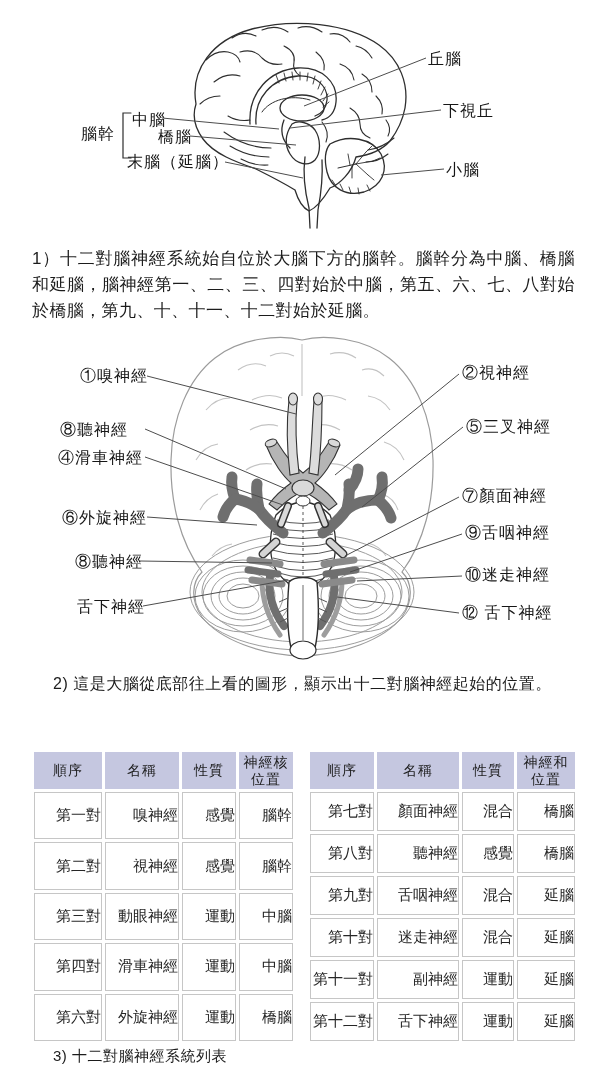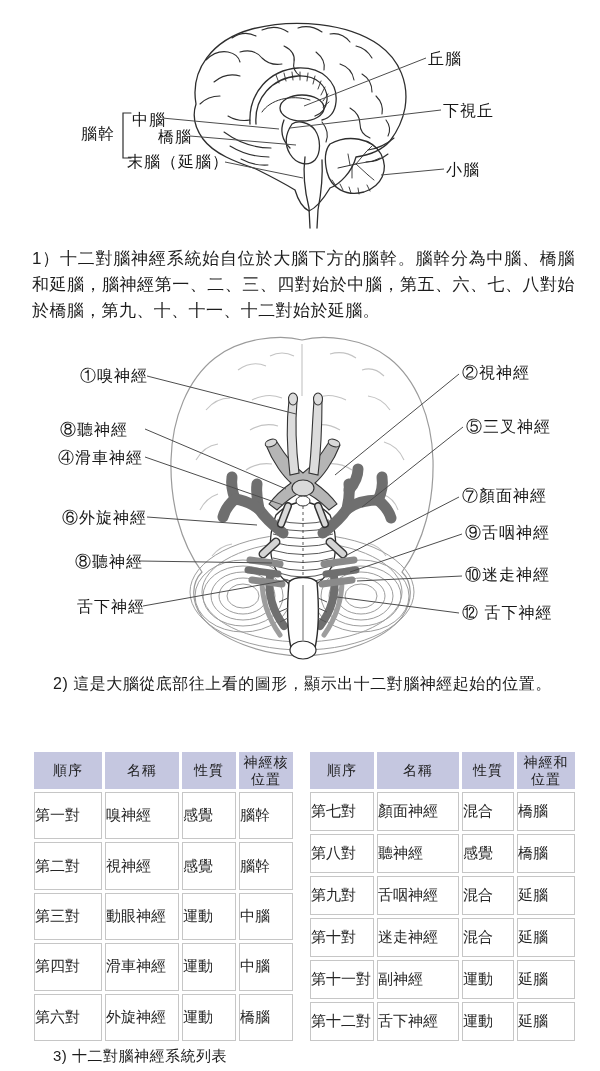--- a/index.html
+++ b/index.html
@@ -13,21 +13,21 @@
   .para{position:absolute;left:32px;top:225px;width:543px;font-size:17px;line-height:26px;
         letter-spacing:.4px;text-align:justify;color:#1c1c1c;margin-top:21px;}
   .cap{position:absolute;left:33px;font-size:16px;letter-spacing:.5px;color:#1c1c1c;margin-left:20px;}
   .cap2{top:674px;}
   .cap3{top:1047px;font-size:15px;}
   .tables{position:absolute;left:31px;top:749px;display:flex;gap:11px;}
   table{border-collapse:separate;border-spacing:3px;table-layout:fixed;}
   th{background:var(--header-bg,#c5c7e0);font-weight:normal;font-size:14px;line-height:17px;
      white-space:pre-line;height:37px;vertical-align:middle;text-align:center;
      letter-spacing:1px;color:#1d1d1d;padding:0;}
-  td{background:#fff;border:1px solid var(--cell-border,#c6c6c6);height:37px;text-align:left;
+  td{background:#fff;border:1px solid var(--cell-border,#c6c6c6);height:37px;text-align:right;
      font-size:15px;letter-spacing:0;color:#262626;padding:0;vertical-align:middle;}
 </style>
 </head>
 <body>
 
 <div class="page">
 
   <div class="fig fig1">
     <svg width="600" height="218" viewBox="0 0 600 218">
       <g fill="none" stroke="#2e2e2e" stroke-width="1.3" stroke-linecap="round">

